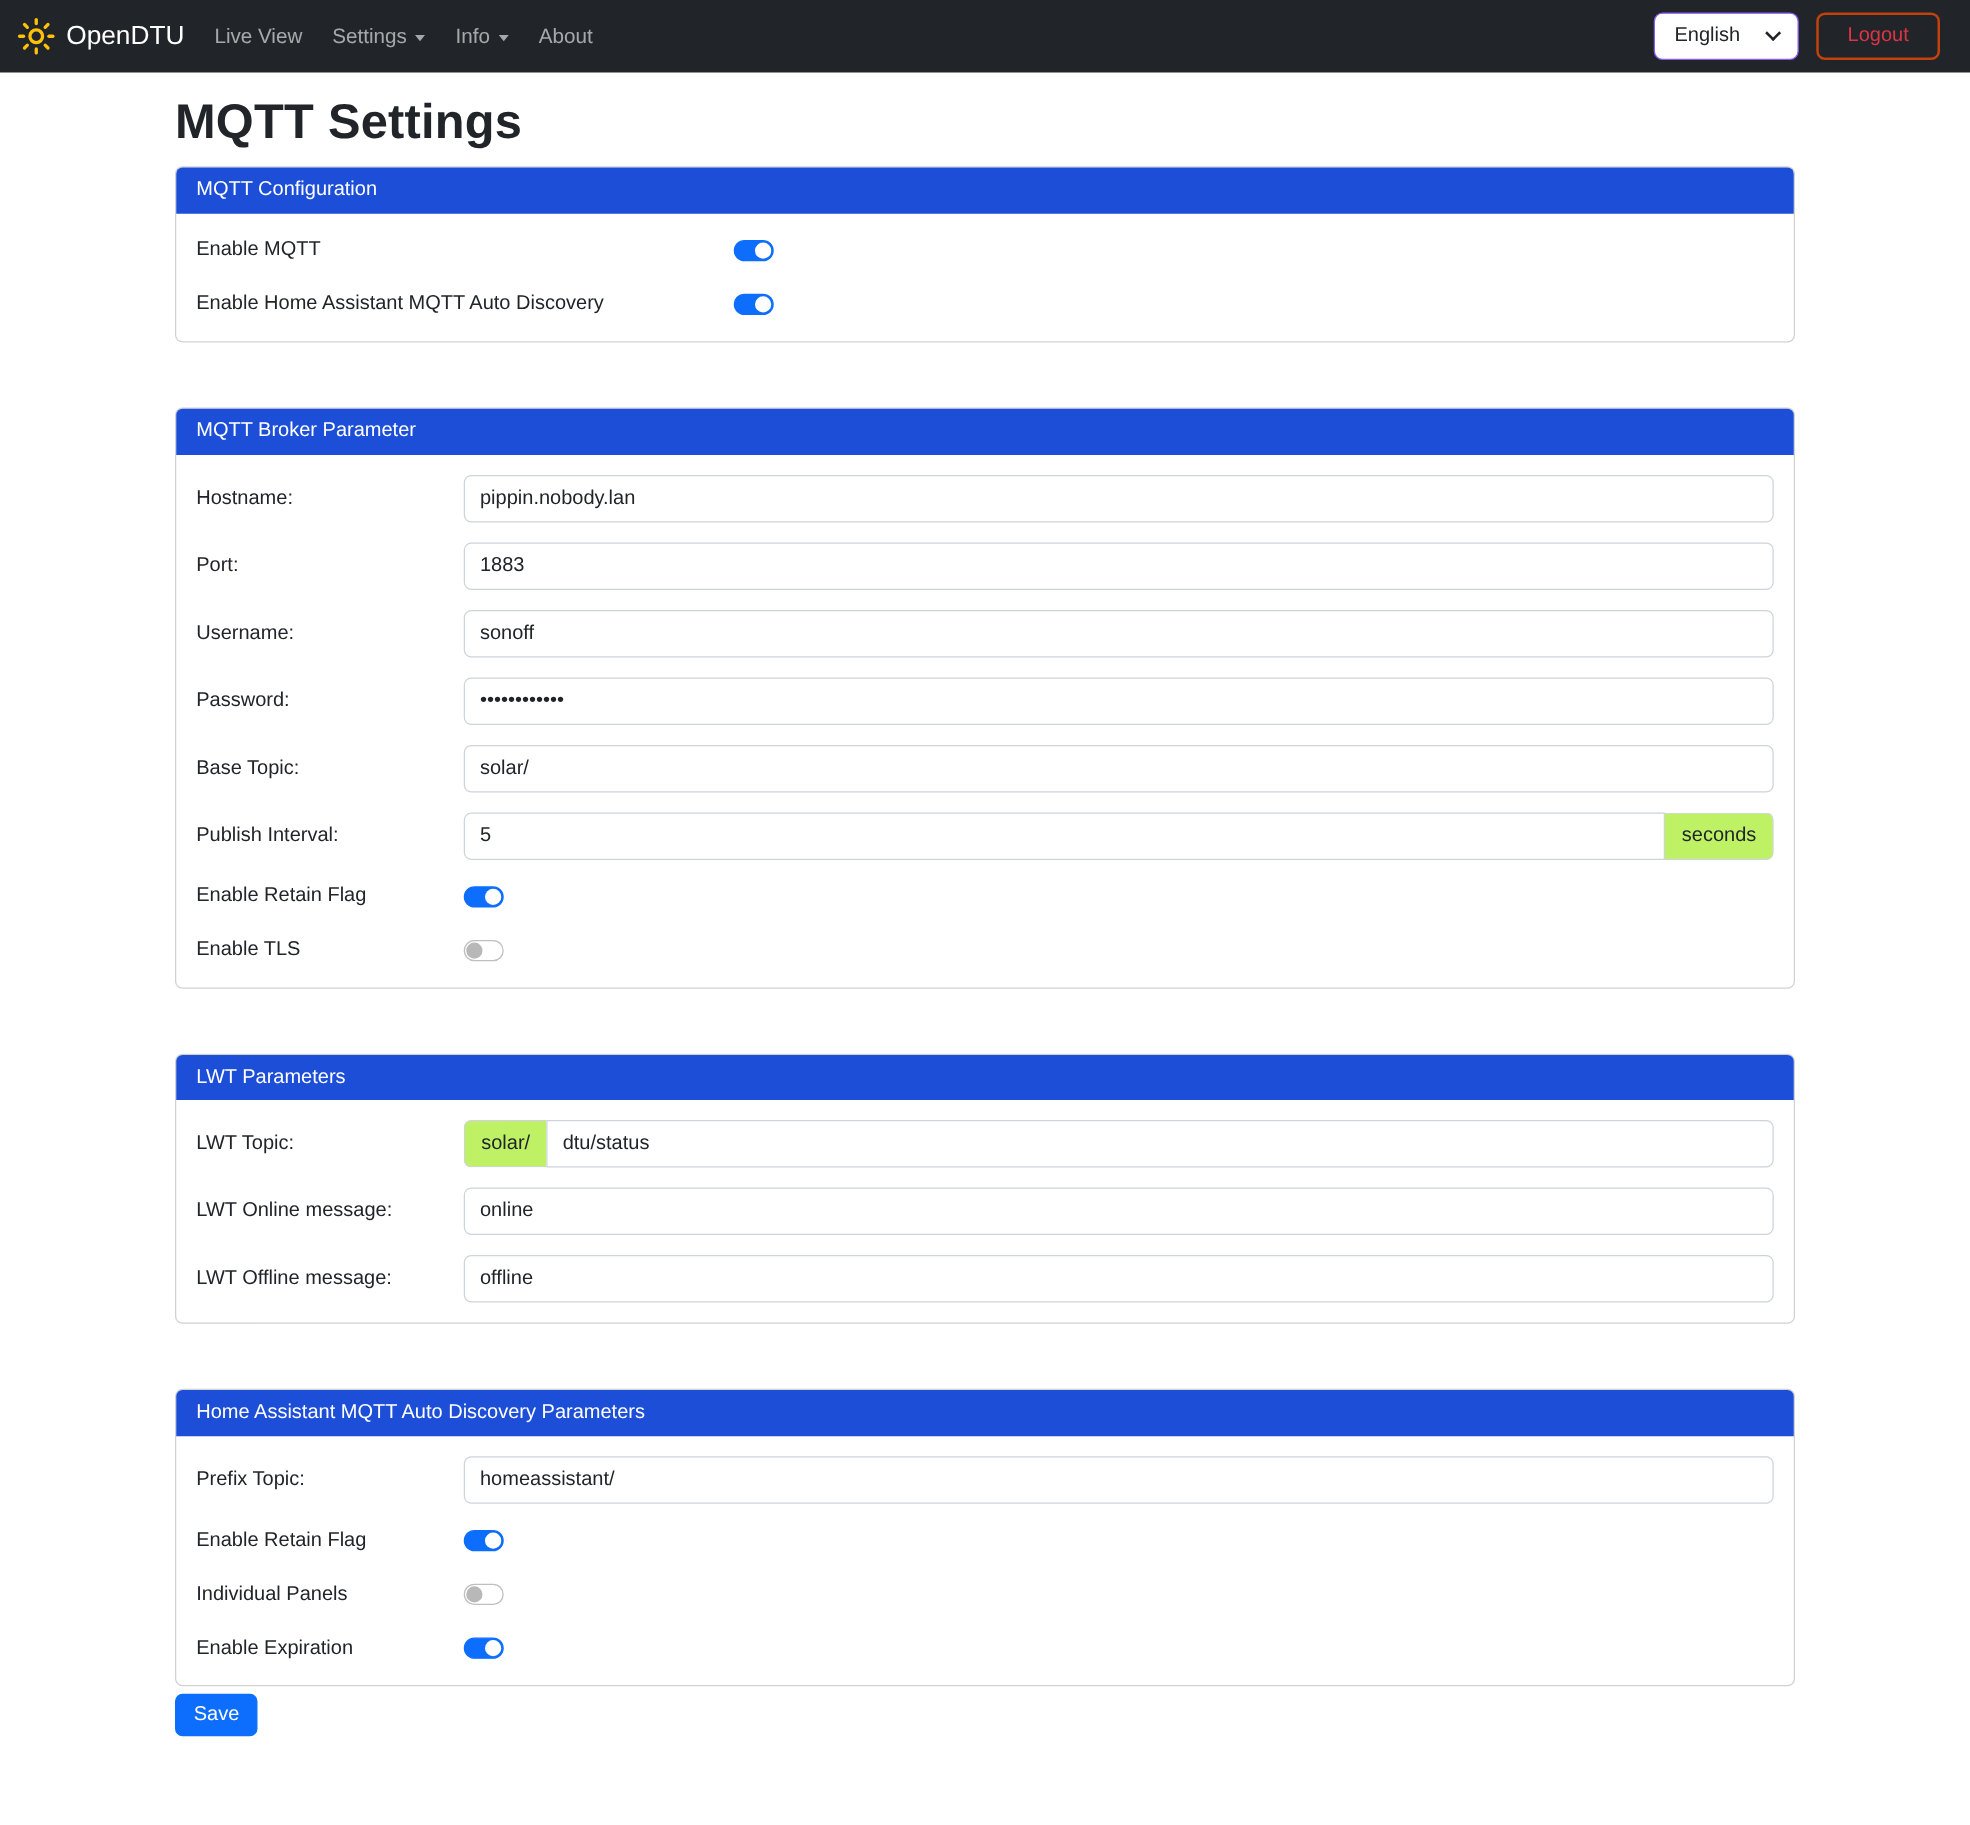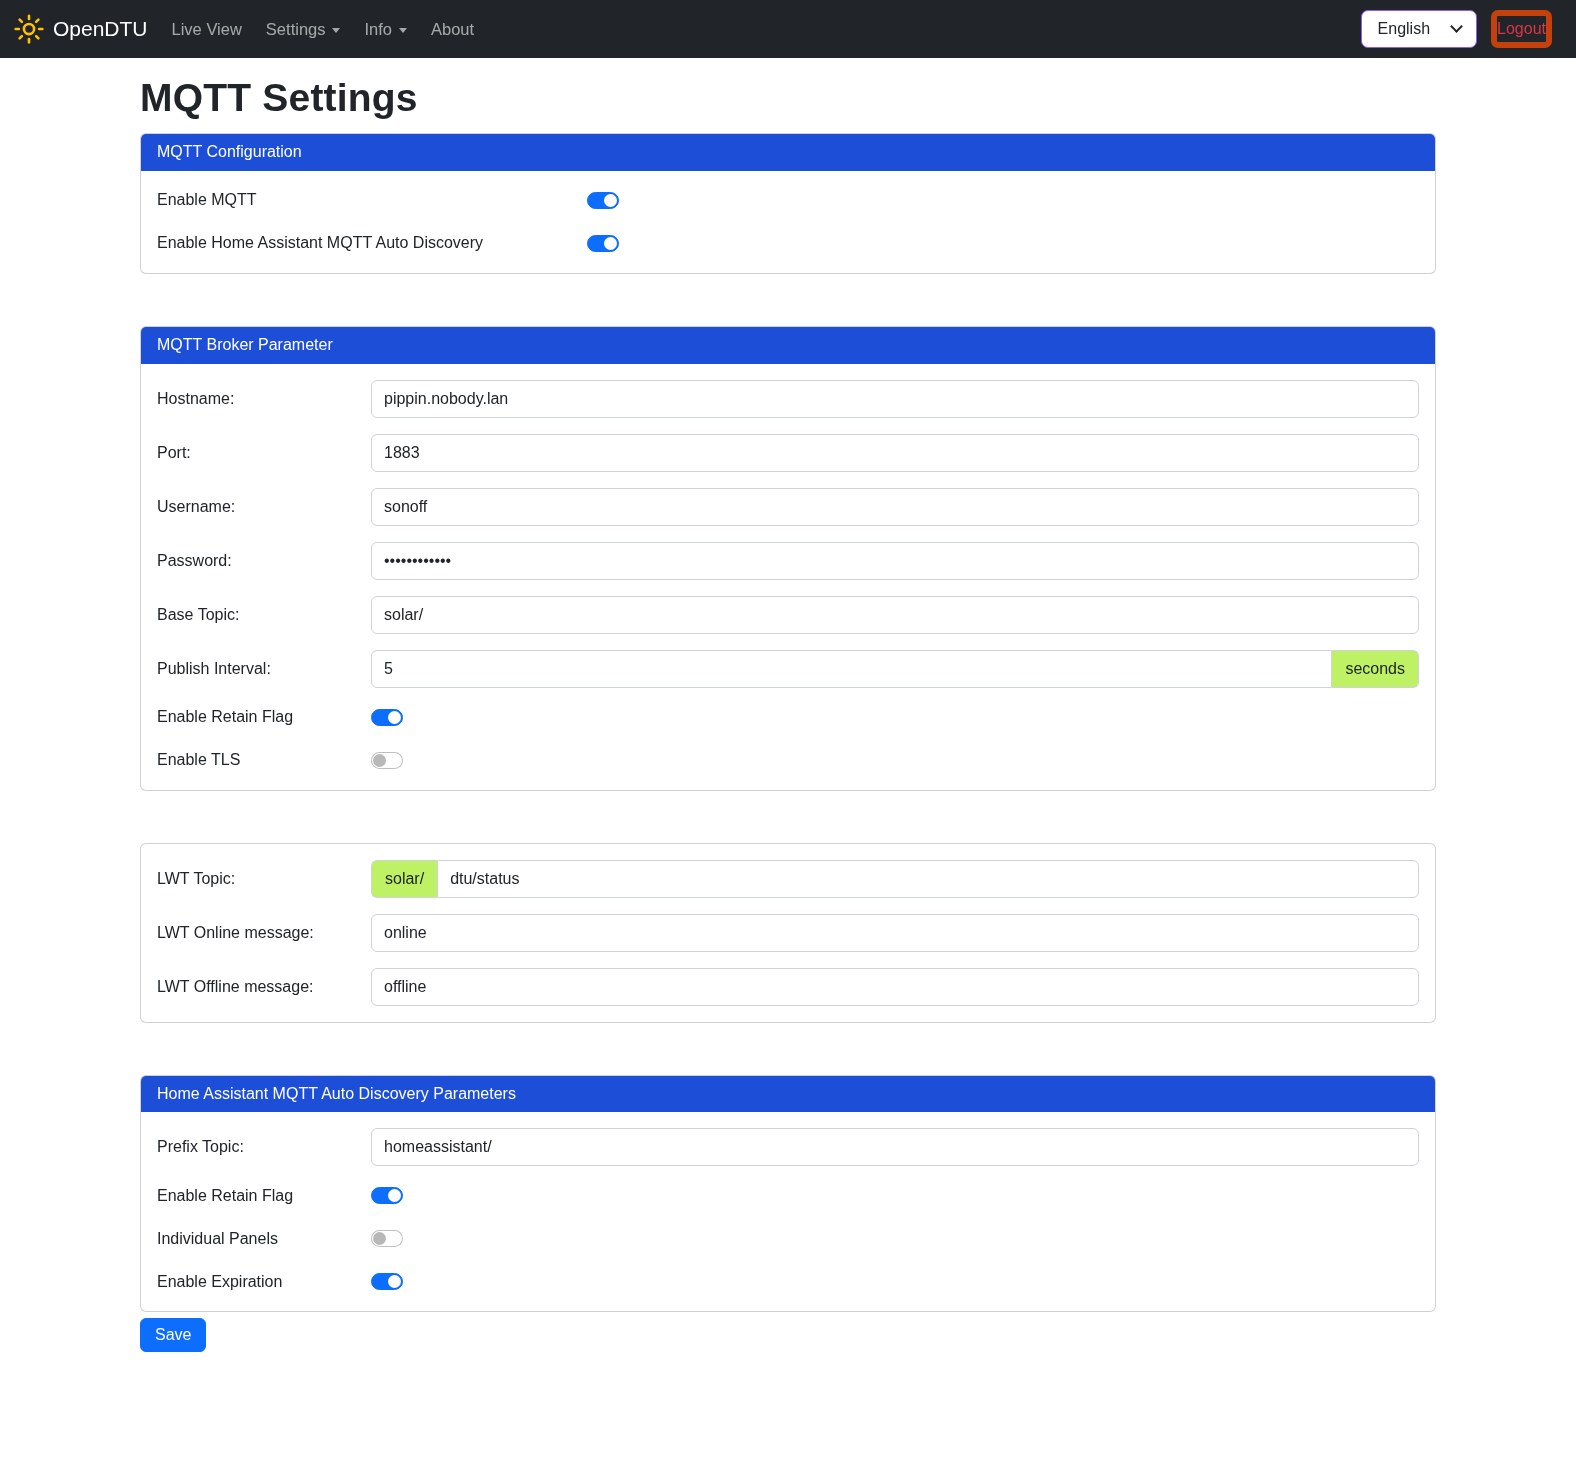--- a/index.html
+++ b/index.html
@@ -70,25 +70,25 @@
   }
   .chevron-down {
     width: 9px; height: 9px;
     border-right: 2px solid #212529;
     border-bottom: 2px solid #212529;
     transform: rotate(45deg);
     margin-top: -5px;
   }
   .logout-btn {
     background: transparent;
-    border: 6px solid #c2410c;
+    border: 2px solid #c2410c;
     color: #dc3545;
     border-radius: 7px;
     height: 38px;
-    padding: 0 0;
+    padding: 0 23px;
     font-size: 16px;
     font-family: inherit;
     cursor: pointer;
   }
 
   
   .container {
     width: 1296px;
     margin: 0 auto;
     padding-top: 18px;
@@ -337,20 +337,21 @@
         <div class="col-control">
           <span class="toggle"></span>
         </div>
       </div>
 
     </div>
   </section>
 
   
   <section class="card">
+    <div class="card-header">LWT Parameters</div>
     <div class="card-body">
 
       <div class="frow">
         <div class="col-label">LWT Topic:</div>
         <div class="col-control">
           <div class="input-group">
             <span class="input-group-text prefix">solar/</span>
             <input type="text" class="form-control has-prefix" value="dtu/status" style="">
           </div>
         </div>

